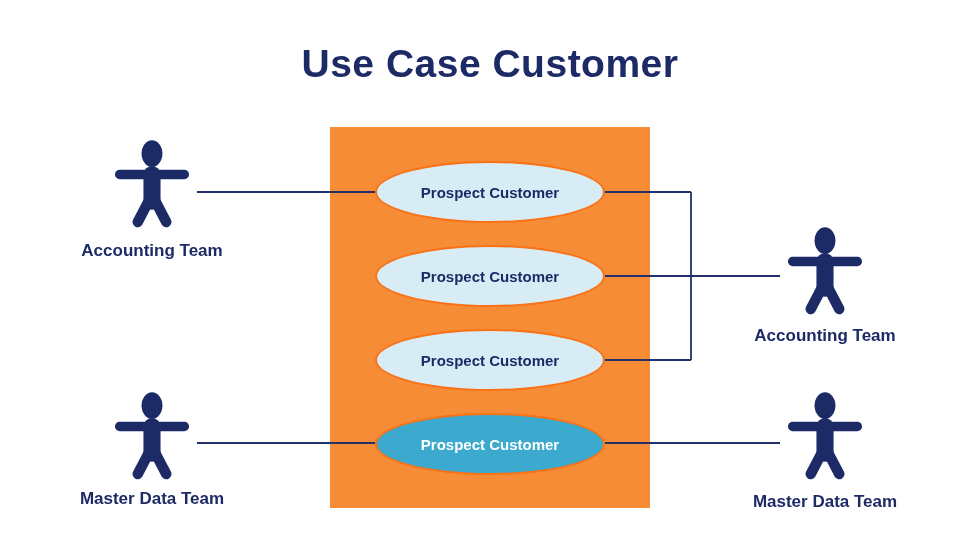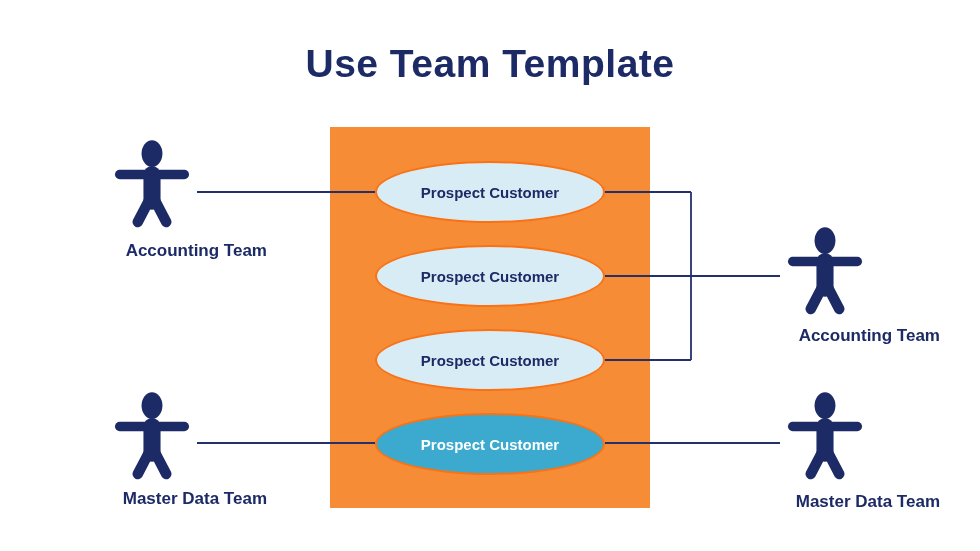--- a/index.html
+++ b/index.html
@@ -56,41 +56,41 @@
   .uc4 { top: 413px; }
   .actor {
     position: absolute;
     width: 76px; height: 90px;
     z-index: 3;
   }
   .actor svg { display: block; width: 100%; height: 100%; }
   .actor-label {
     position: absolute;
     width: 230px;
-    text-align: right;
+    text-align: center;
     font-size: 17px;
     font-weight: bold;
     color: #1C2A66;
     z-index: 3;
   }
   .a1 { left: 114px; top: 139px; }
   .a2 { left: 787px; top: 226px; }
   .a3 { left: 114px; top: 391px; }
   .a4 { left: 787px; top: 391px; }
   .lbl1 { left: 37px;  top: 241px; }
   .lbl2 { left: 710px; top: 326px; }
   .lbl3 { left: 37px;  top: 489px; }
   .lbl4 { left: 710px; top: 492px; }
 </style>
 </head>
 <body>
 
 <div class="canvas">
 
-  <div class="page-title">Use Team Template</div>
+  <div class="page-title">Use Case Customer</div>
 
   <div class="system-boundary"></div>
 
   <svg class="connectors" viewBox="0 0 980 551" xmlns="http://www.w3.org/2000/svg">
     <g stroke="#23306B" stroke-width="1.8" fill="none">
       <line x1="197" y1="192" x2="375" y2="192"></line>
       <line x1="605" y1="192" x2="691" y2="192"></line>
       <line x1="605" y1="276" x2="780" y2="276"></line>
       <line x1="605" y1="360" x2="691" y2="360"></line>
       <line x1="691" y1="192" x2="691" y2="360"></line>

